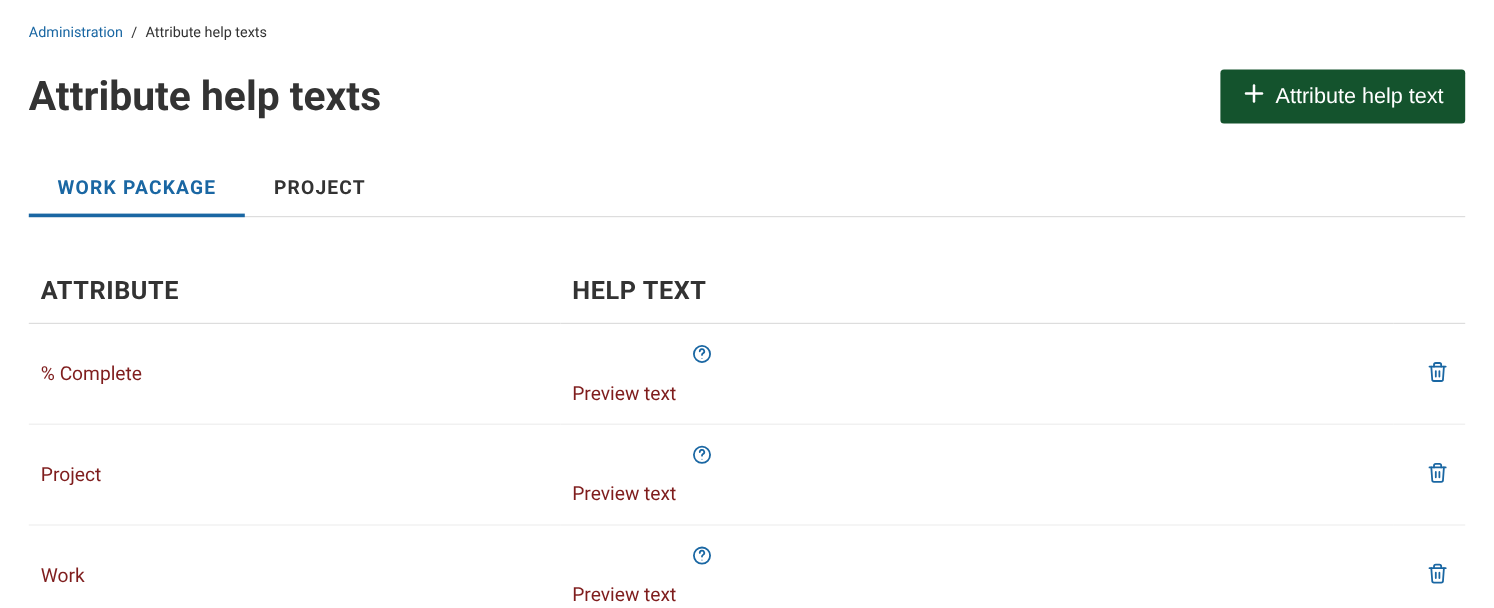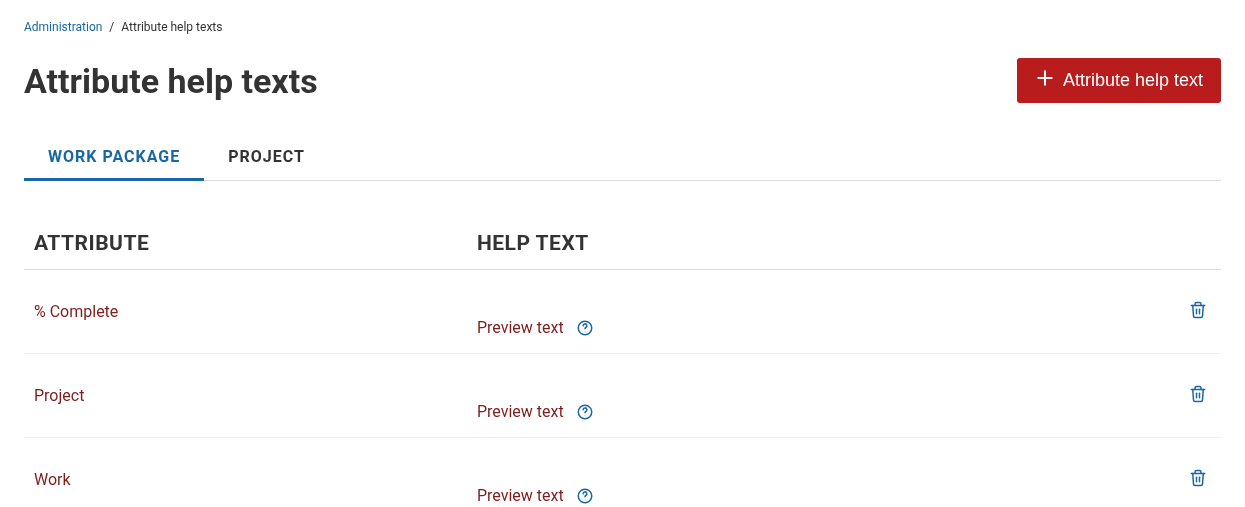--- a/index.html
+++ b/index.html
@@ -34,21 +34,21 @@
       justify-content: space-between;
       align-items: center;
       margin-bottom: 32px;
     }
     h1 {
       font-size: 34px;
       font-weight: 700;
       color: #333;
     }
     .btn-primary {
-      background: #b91c1c;
+      background: #14532d;
       color: #fff;
       border: none;
       padding: 10px 18px;
       font-size: 18px;
       border-radius: 3px;
       cursor: pointer;
       display: inline-flex;
       align-items: center;
       gap: 8px;
     }
@@ -94,21 +94,21 @@
       font-size: 16px;
       vertical-align: middle;
     }
     td a {
       color: #7f1d1d;
       text-decoration: none;
       margin-top: 32px;
     }
     .preview-cell {
       display: inline-flex;
-      align-items: flex-end;
+      align-items: flex-start;
       gap: 12px;
     }
     .help-icon {
       display: inline-flex;
       color: #1a67a3;
     }
     .help-icon svg {
       width: 18px;
       height: 18px;
     }

